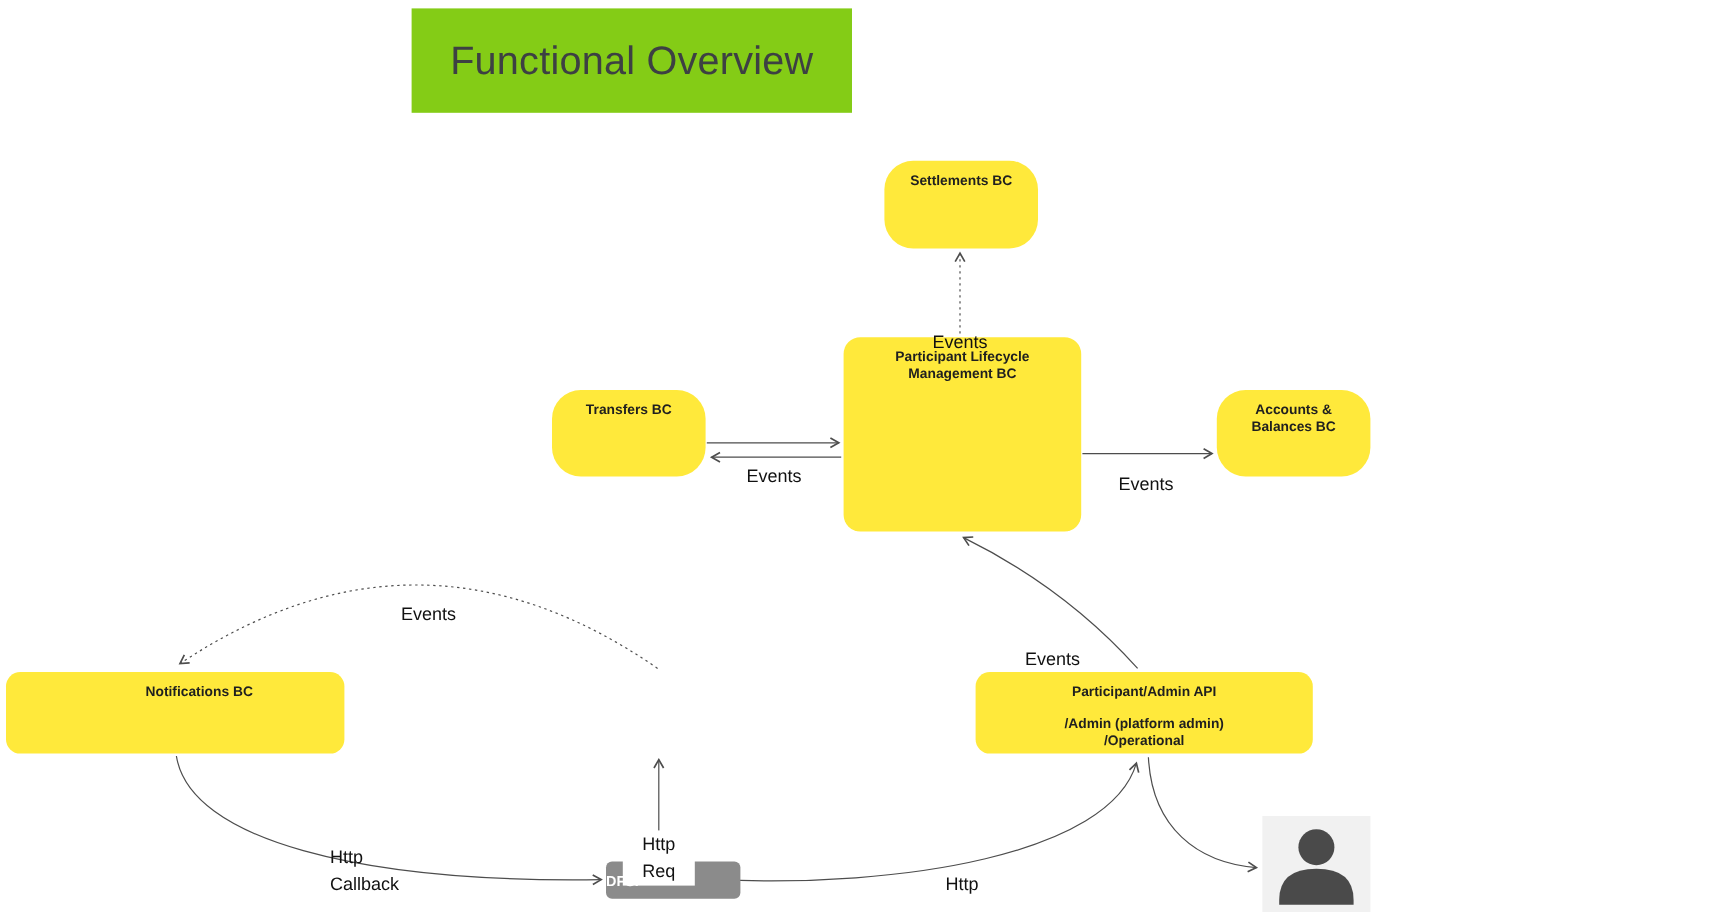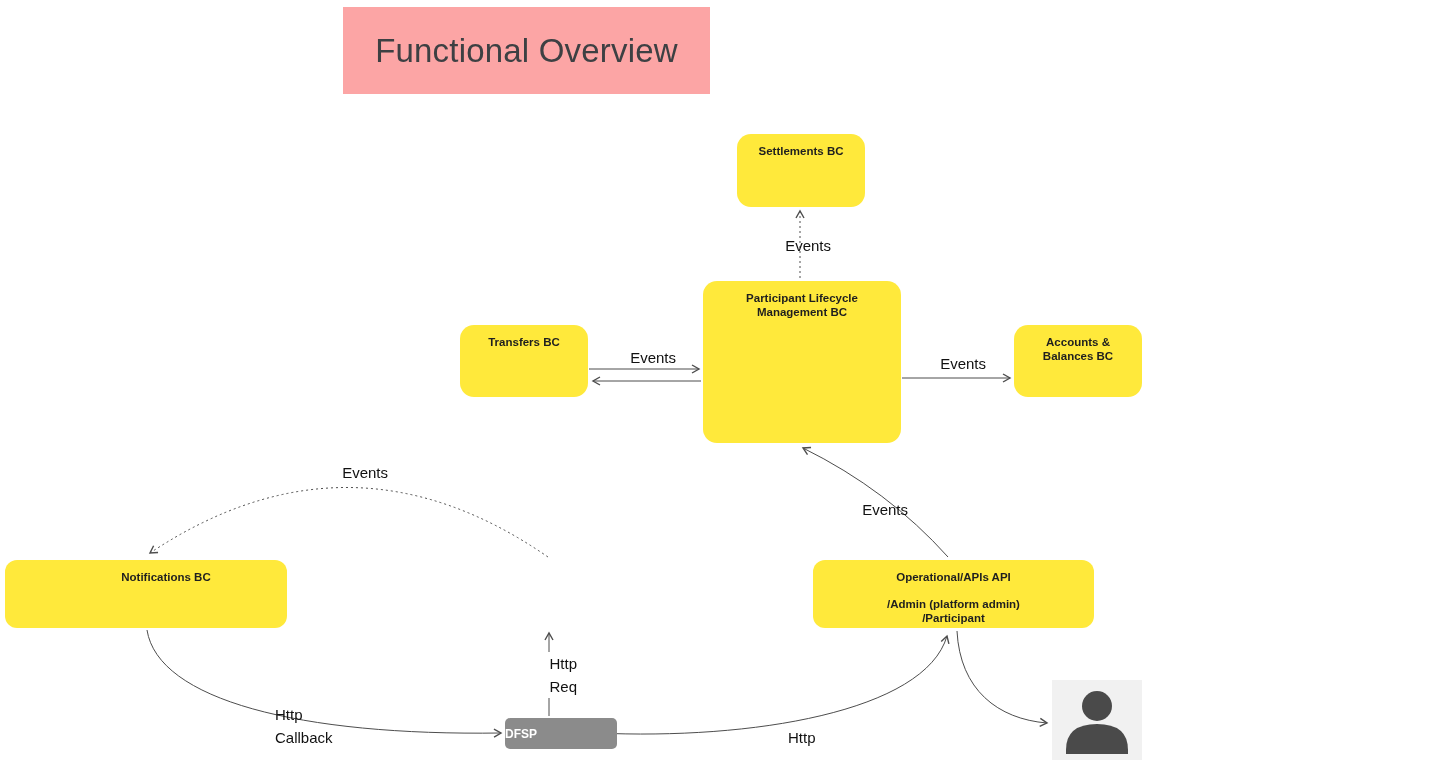--- a/index.html
+++ b/index.html
@@ -15,34 +15,34 @@
   .edges-layer {
     position: absolute;
     left: 0; top: 0;
     width: 1429px; height: 760px;
     pointer-events: none;
   }
   .title-box {
     position: absolute;
     left: 343px; top: 7px;
     width: 367px; height: 87px;
-    background: #fca5a5;
+    background: #84cc16;
     display: flex;
     align-items: center;
     justify-content: center;
     font-size: 33px;
     color: #3d4043;
     letter-spacing: 0.2px;
   }
   .node {
     position: absolute;
     background: #ffe93b;
     text-align: center;
   }
-  .node.small { border-radius: 14px; }
+  .node.small { border-radius: 24px; }
   .node.wide  { border-radius: 12px; }
   .node.big   { border-radius: 14px; }
   .node-label {
     font-weight: bold;
     font-size: 11.5px;
     line-height: 14px;
     color: #1f1f1f;
     padding-top: 10px;
     white-space: pre-line;
   }
@@ -77,21 +77,21 @@
     justify-content: center;
     overflow: hidden;
   }
   .edge-label {
     position: absolute;
     font-size: 15px;
     color: #111111;
     white-space: pre-line;
     line-height: 23px;
   }
-  .edge-label.center { text-align: right; }
+  .edge-label.center { text-align: center; margin-top: 40px; }
   .edge-label.onbg { background: #ffffff; padding: 0 2px; }
 </style>
 </head>
 <body>
 
 <div class="canvas">
 
   <svg class="edges-layer" viewBox="0 0 1429 760" width="1429" height="760">
     <defs>
       <marker id="arrow" markerWidth="12" markerHeight="12" refX="8" refY="5" orient="auto-start-reverse" markerUnits="userSpaceOnUse">
@@ -140,23 +140,23 @@
   <div class="node small" style="left:460px;top:325px;width:128px;height:72px;">
     <div class="node-label">Transfers BC</div>
   </div>
 
   <div class="node wide" style="left:5px;top:560px;width:282px;height:68px;padding-left:40px;">
     <div class="node-label">Notifications BC</div>
   </div>
 
 
   <div class="node wide" style="left:813px;top:560px;width:281px;height:68px;">
-    <div class="node-label">Operational/APIs API</div>
+    <div class="node-label">Participant/Admin API</div>
     <div class="node-sub bold" style="margin-top:13px;">/Admin (platform admin)
-/Participant</div>
+/Operational</div>
   </div>
 
   <div class="dfsp-badge">
     <span>DFSP</span>
   </div>
 
   <div class="person-box">
     <svg width="90" height="80" viewBox="0 0 90 80">
       <circle cx="45" cy="26" r="15" fill="#4a4a4a"></circle>
       <path d="M14 70 Q14 44 45 44 Q76 44 76 70 L76 74 L14 74 Z" fill="#4a4a4a"></path>

